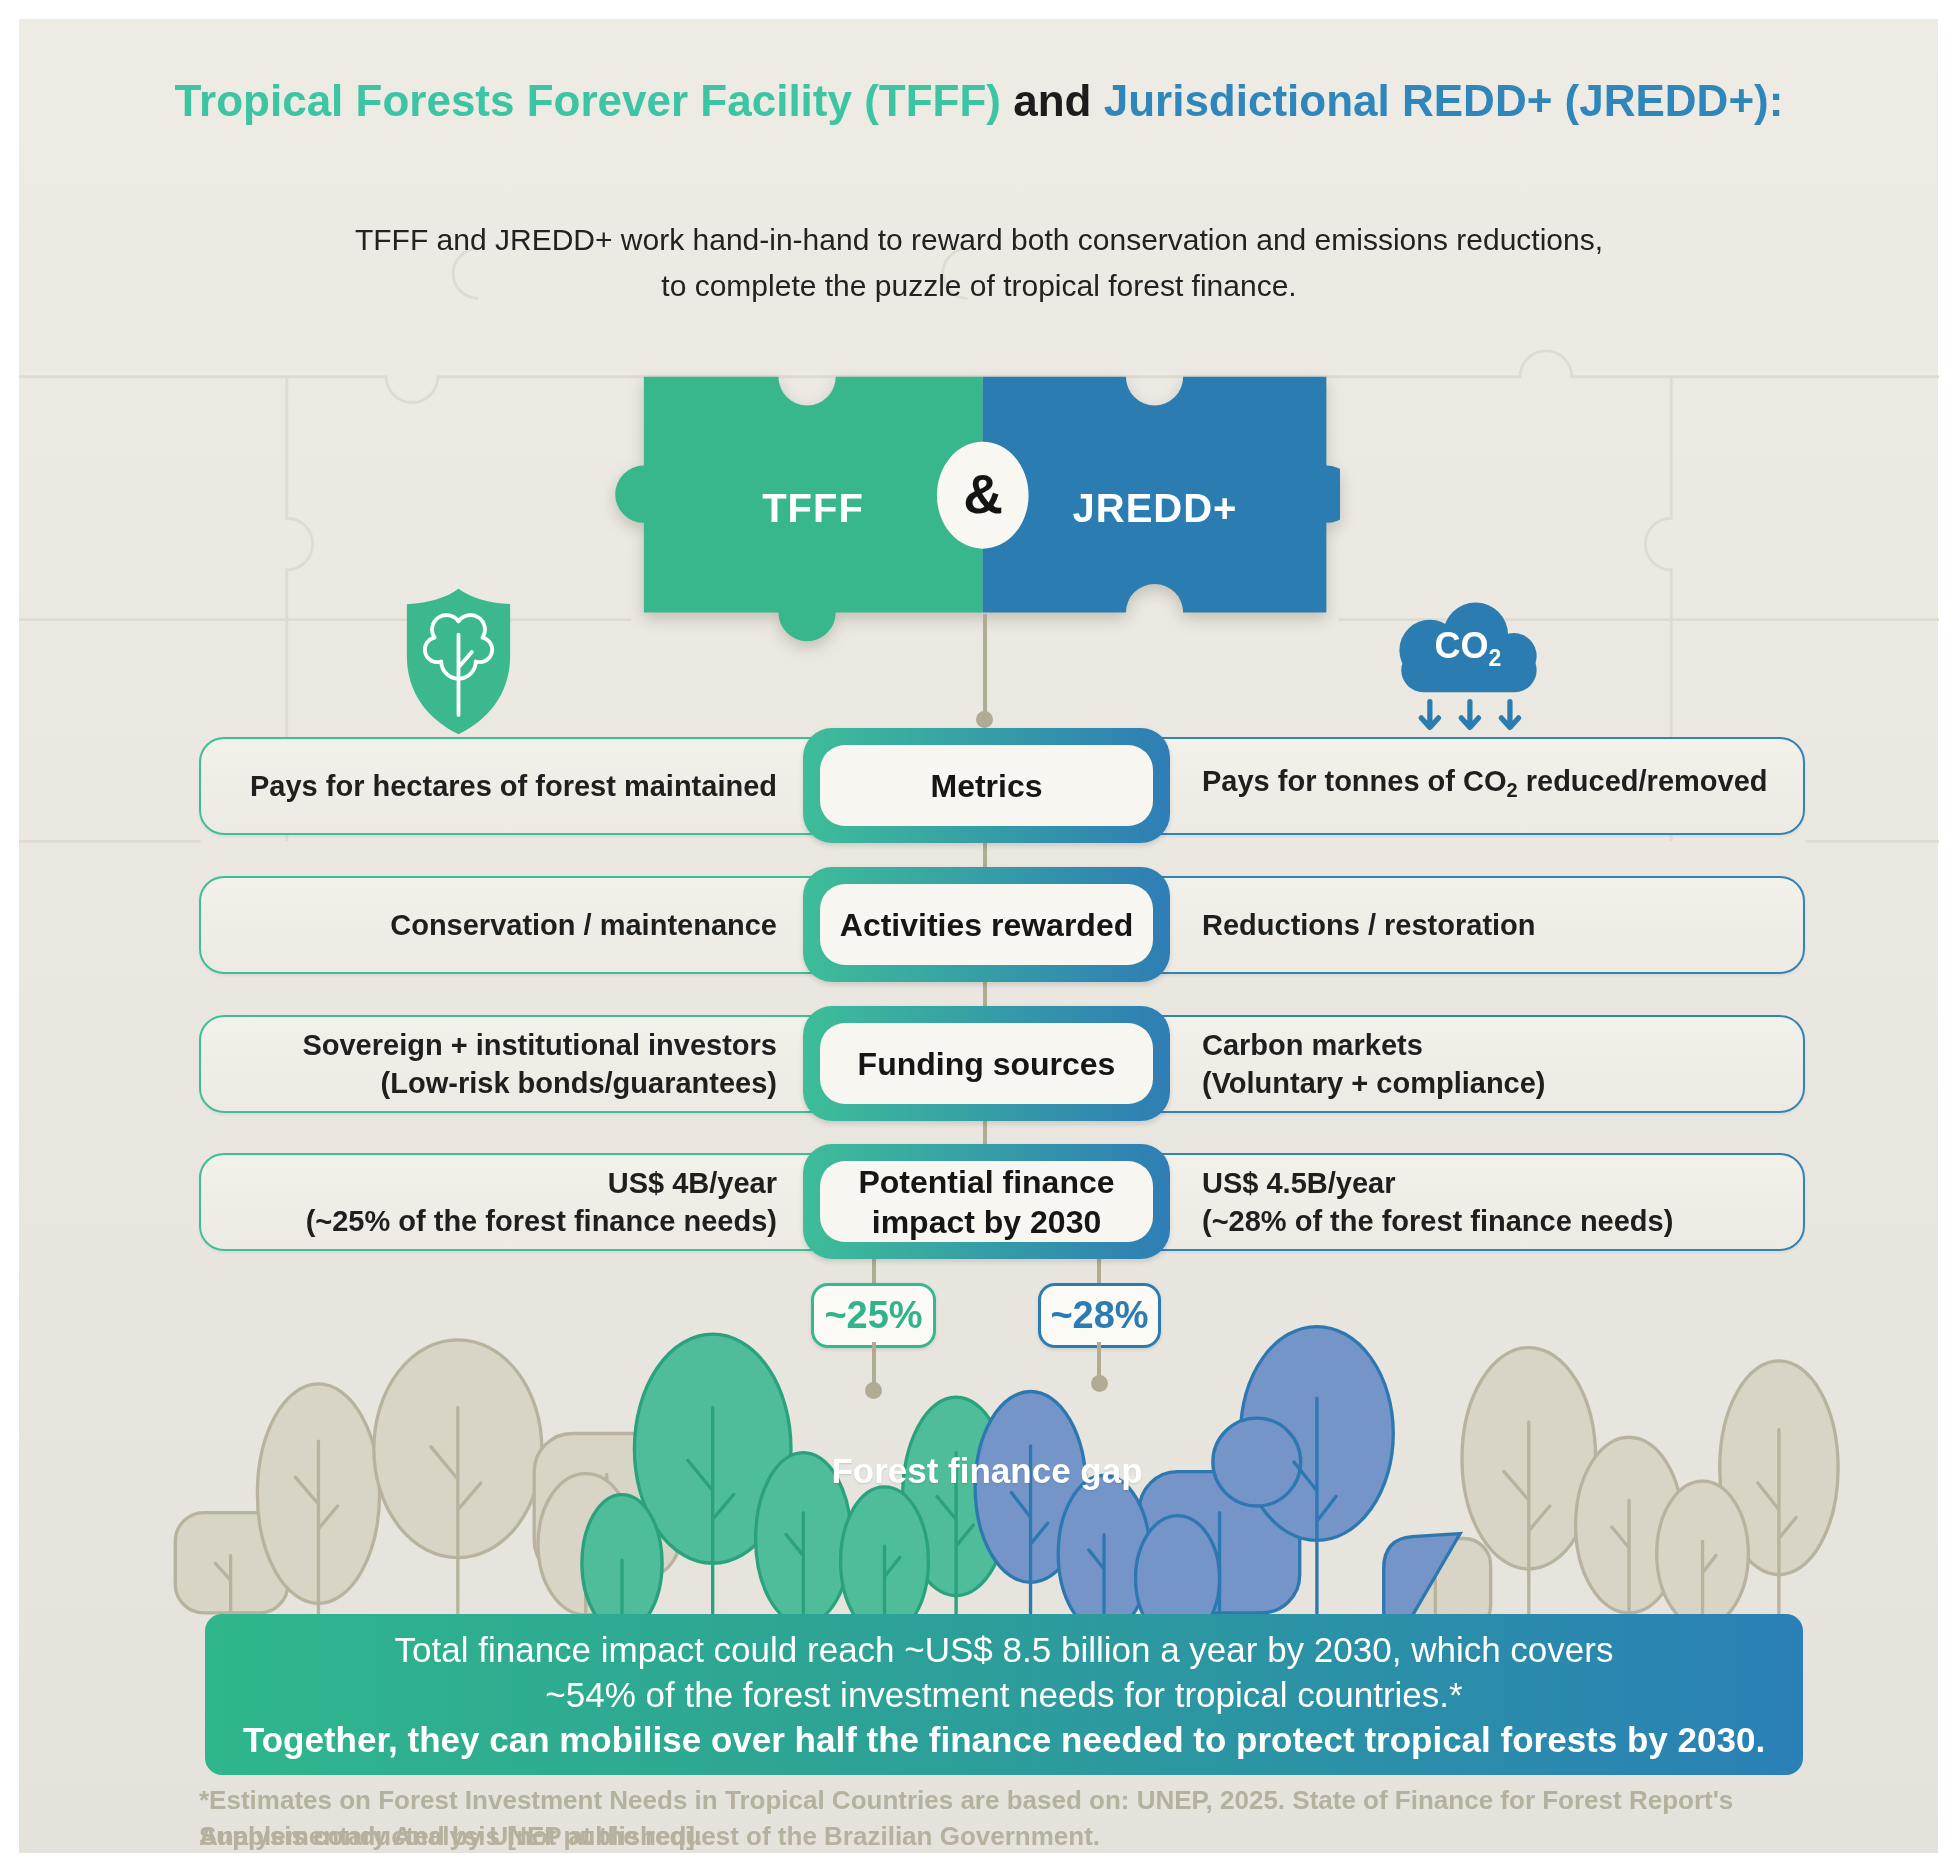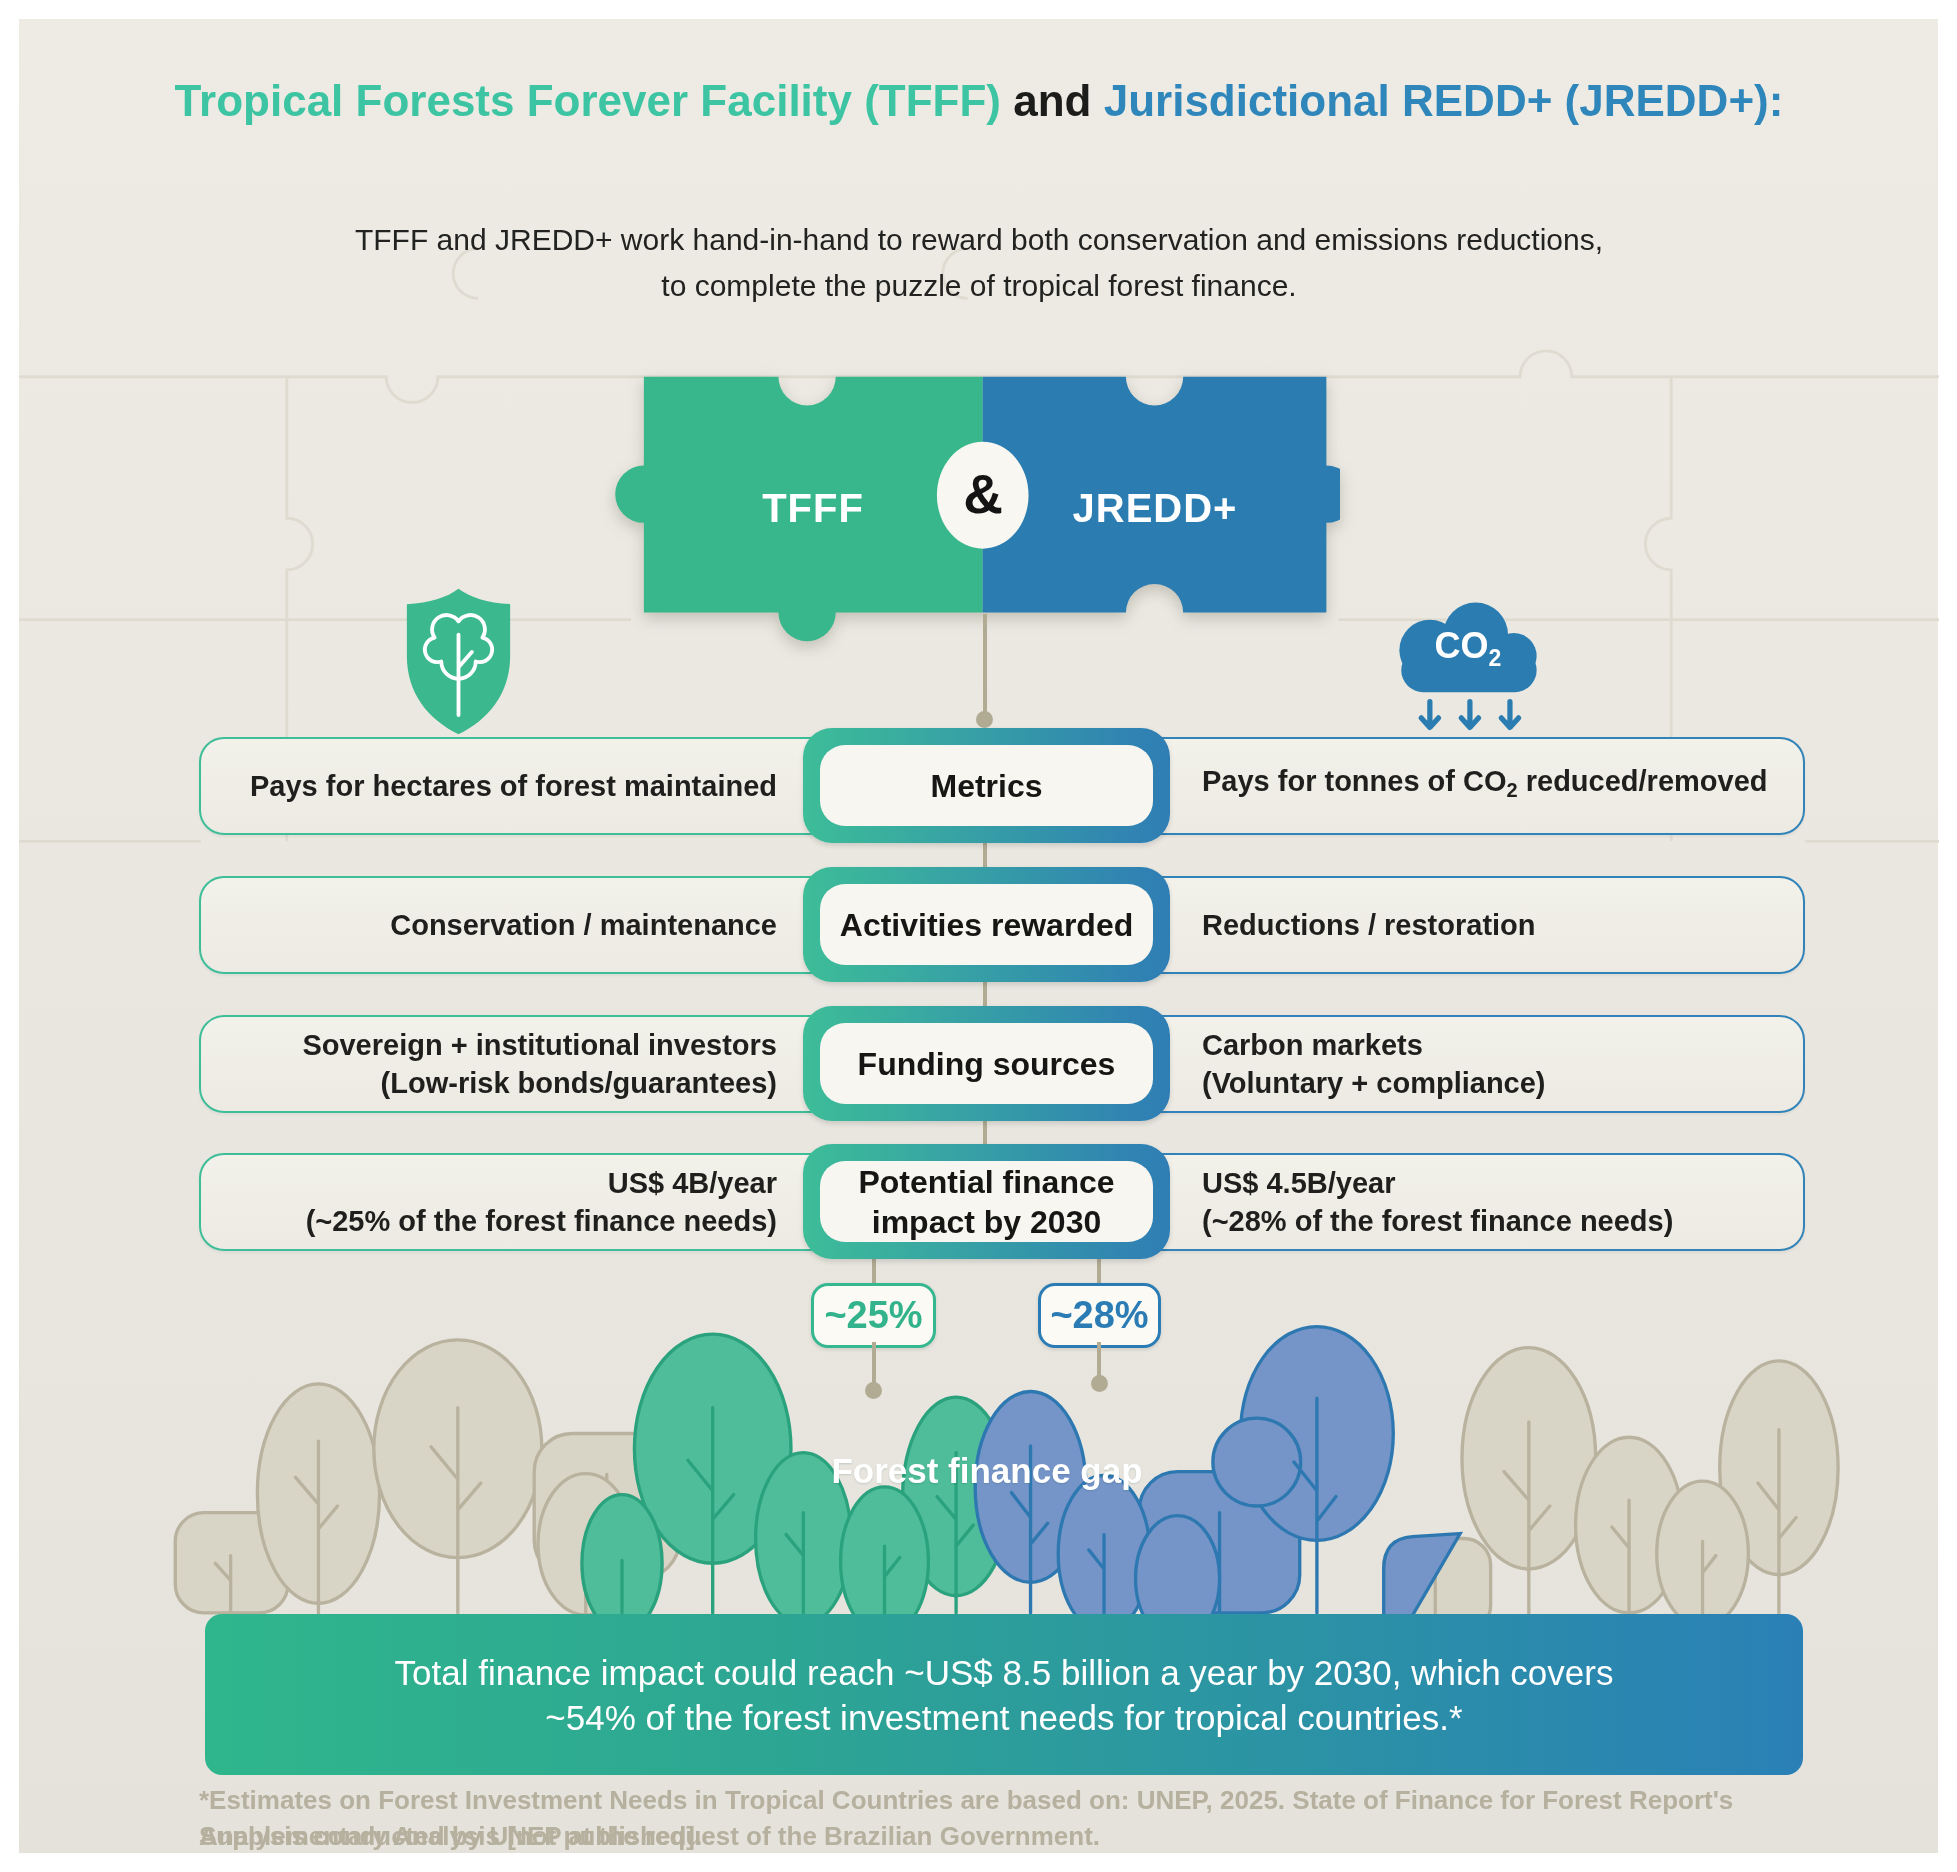--- a/index.html
+++ b/index.html
@@ -270,18 +270,19 @@
   <div class="vline" style="left:872px;top:1342px;height:42px;"></div>
   <div class="vline" style="left:1097px;top:1342px;height:34px;"></div>
   <div class="dot" style="left:865px;top:1382px;"></div>
   <div class="dot" style="left:1091px;top:1375px;"></div>
 
   <div class="gap-label">Forest finance gap</div>
 
   <div class="banner">
     <div class="bl">Total finance impact could reach ~US$ 8.5 billion a year by 2030, which covers</div>
     <div class="bl">~54% of the forest investment needs for tropical countries.*</div>
+    <div class="bl bold">Together, they can mobilise over half the finance needed to protect tropical forests by 2030.</div>
   </div>
 
   <div class="footnote f1">*Estimates on Forest Investment Needs in Tropical Countries are based on: UNEP, 2025. State of Finance for Forest Report's Supplementary Analysis [not published].</div>
   <div class="footnote f2">Analysis conducted by UNEP at the request of the Brazilian Government.</div>
 </div>
 
 
 </body></html>

